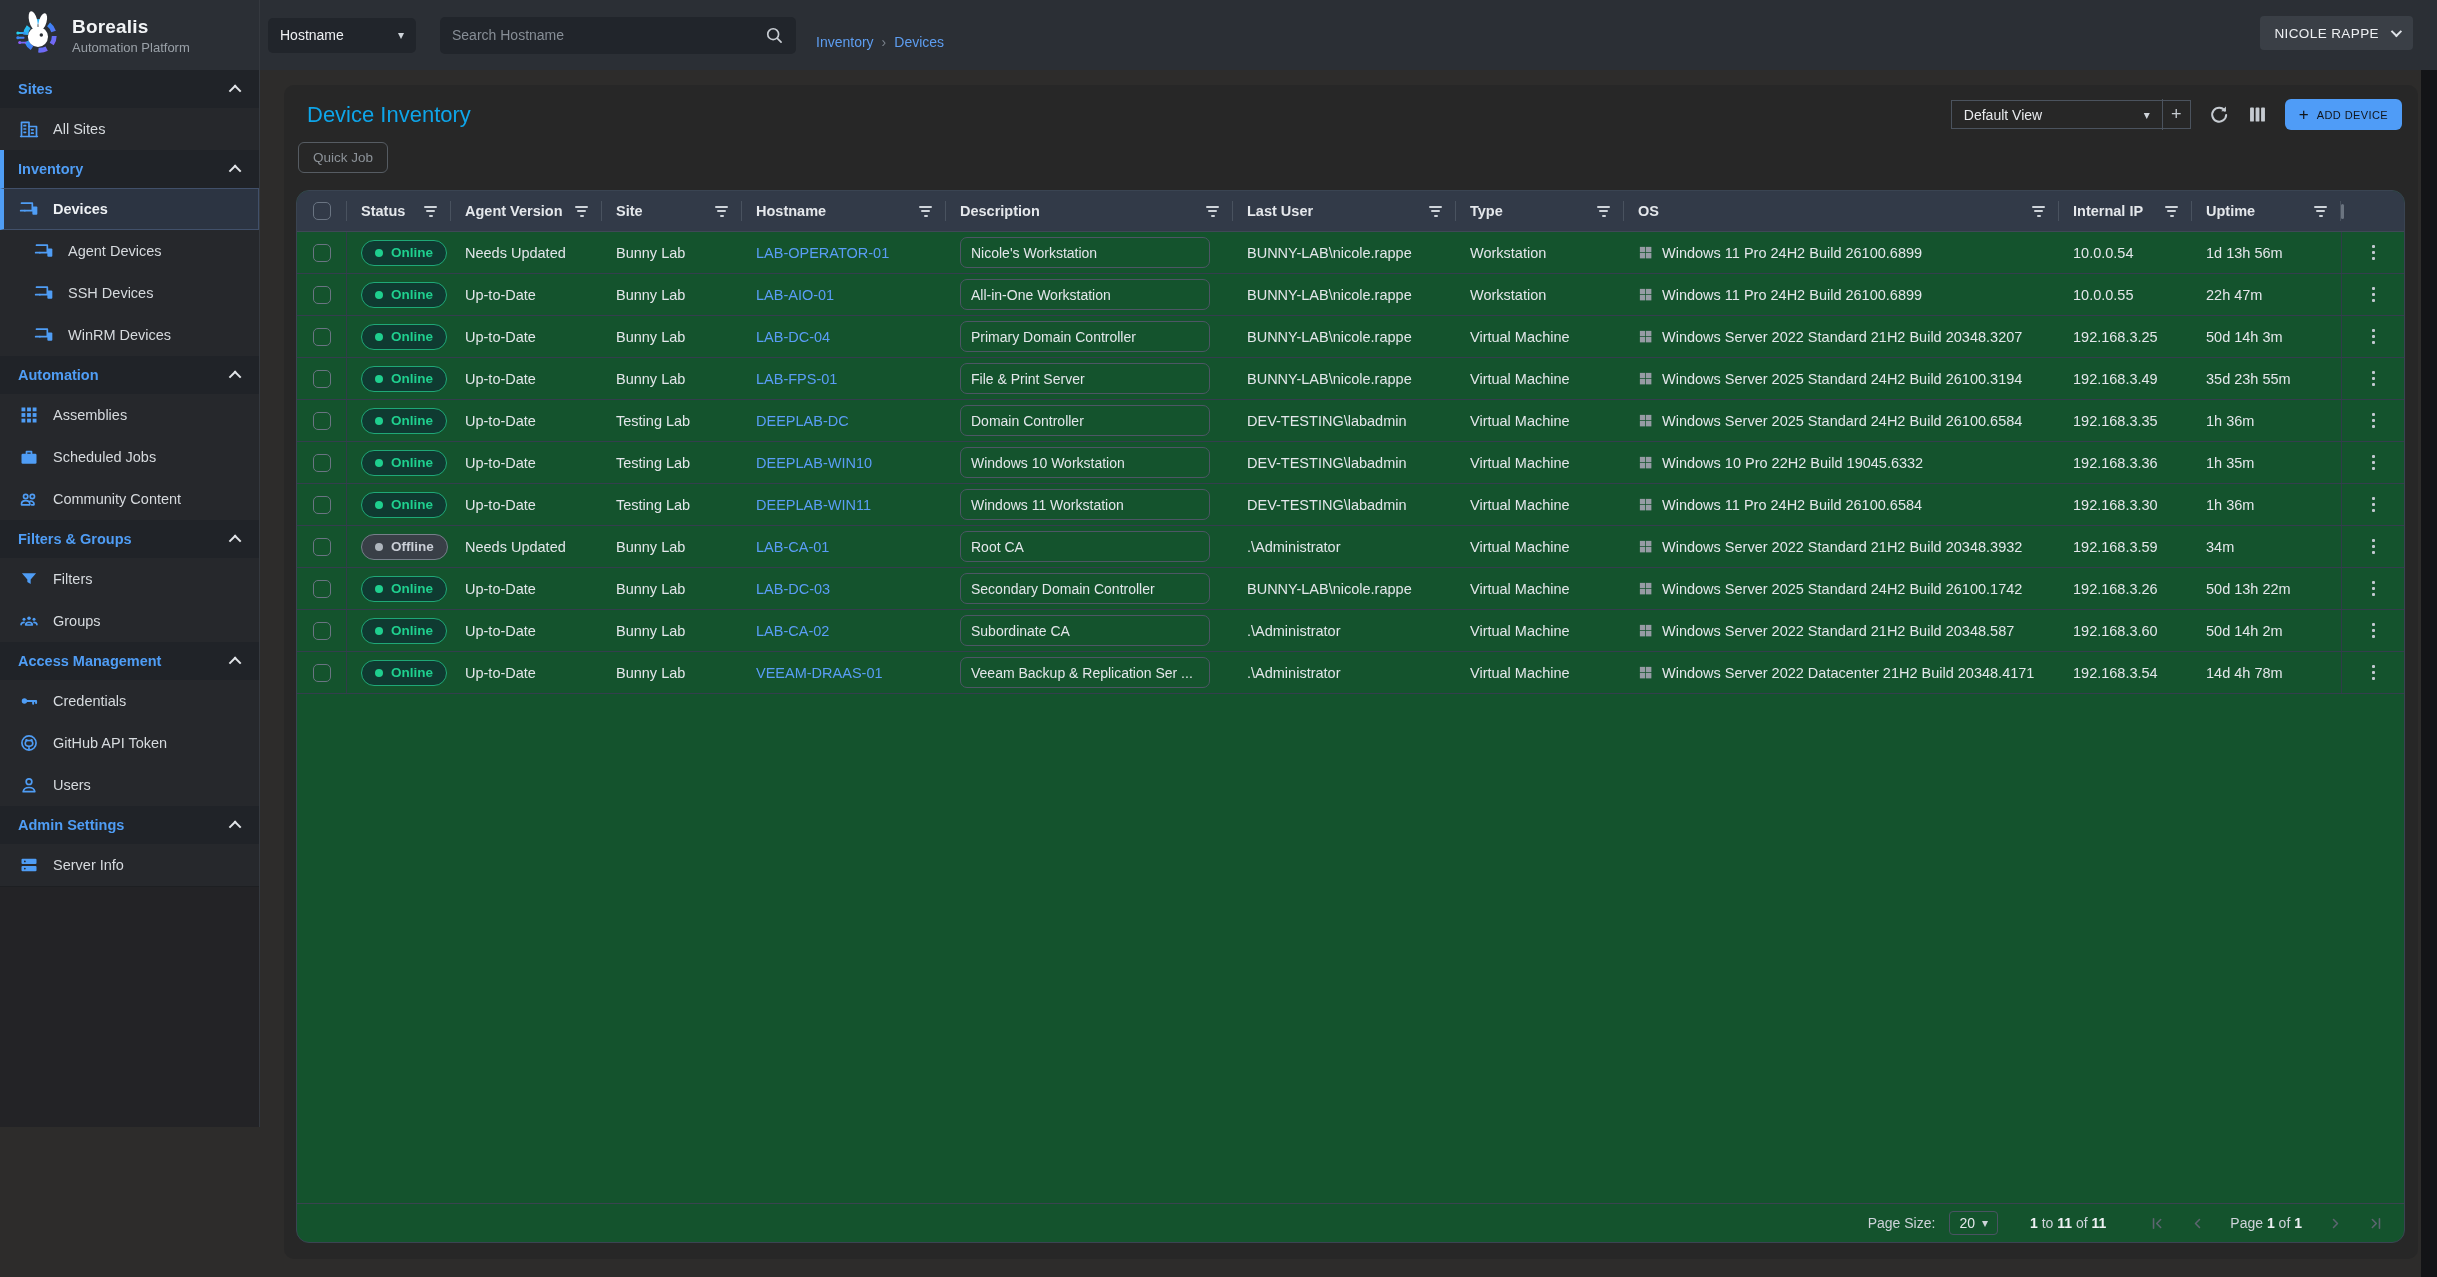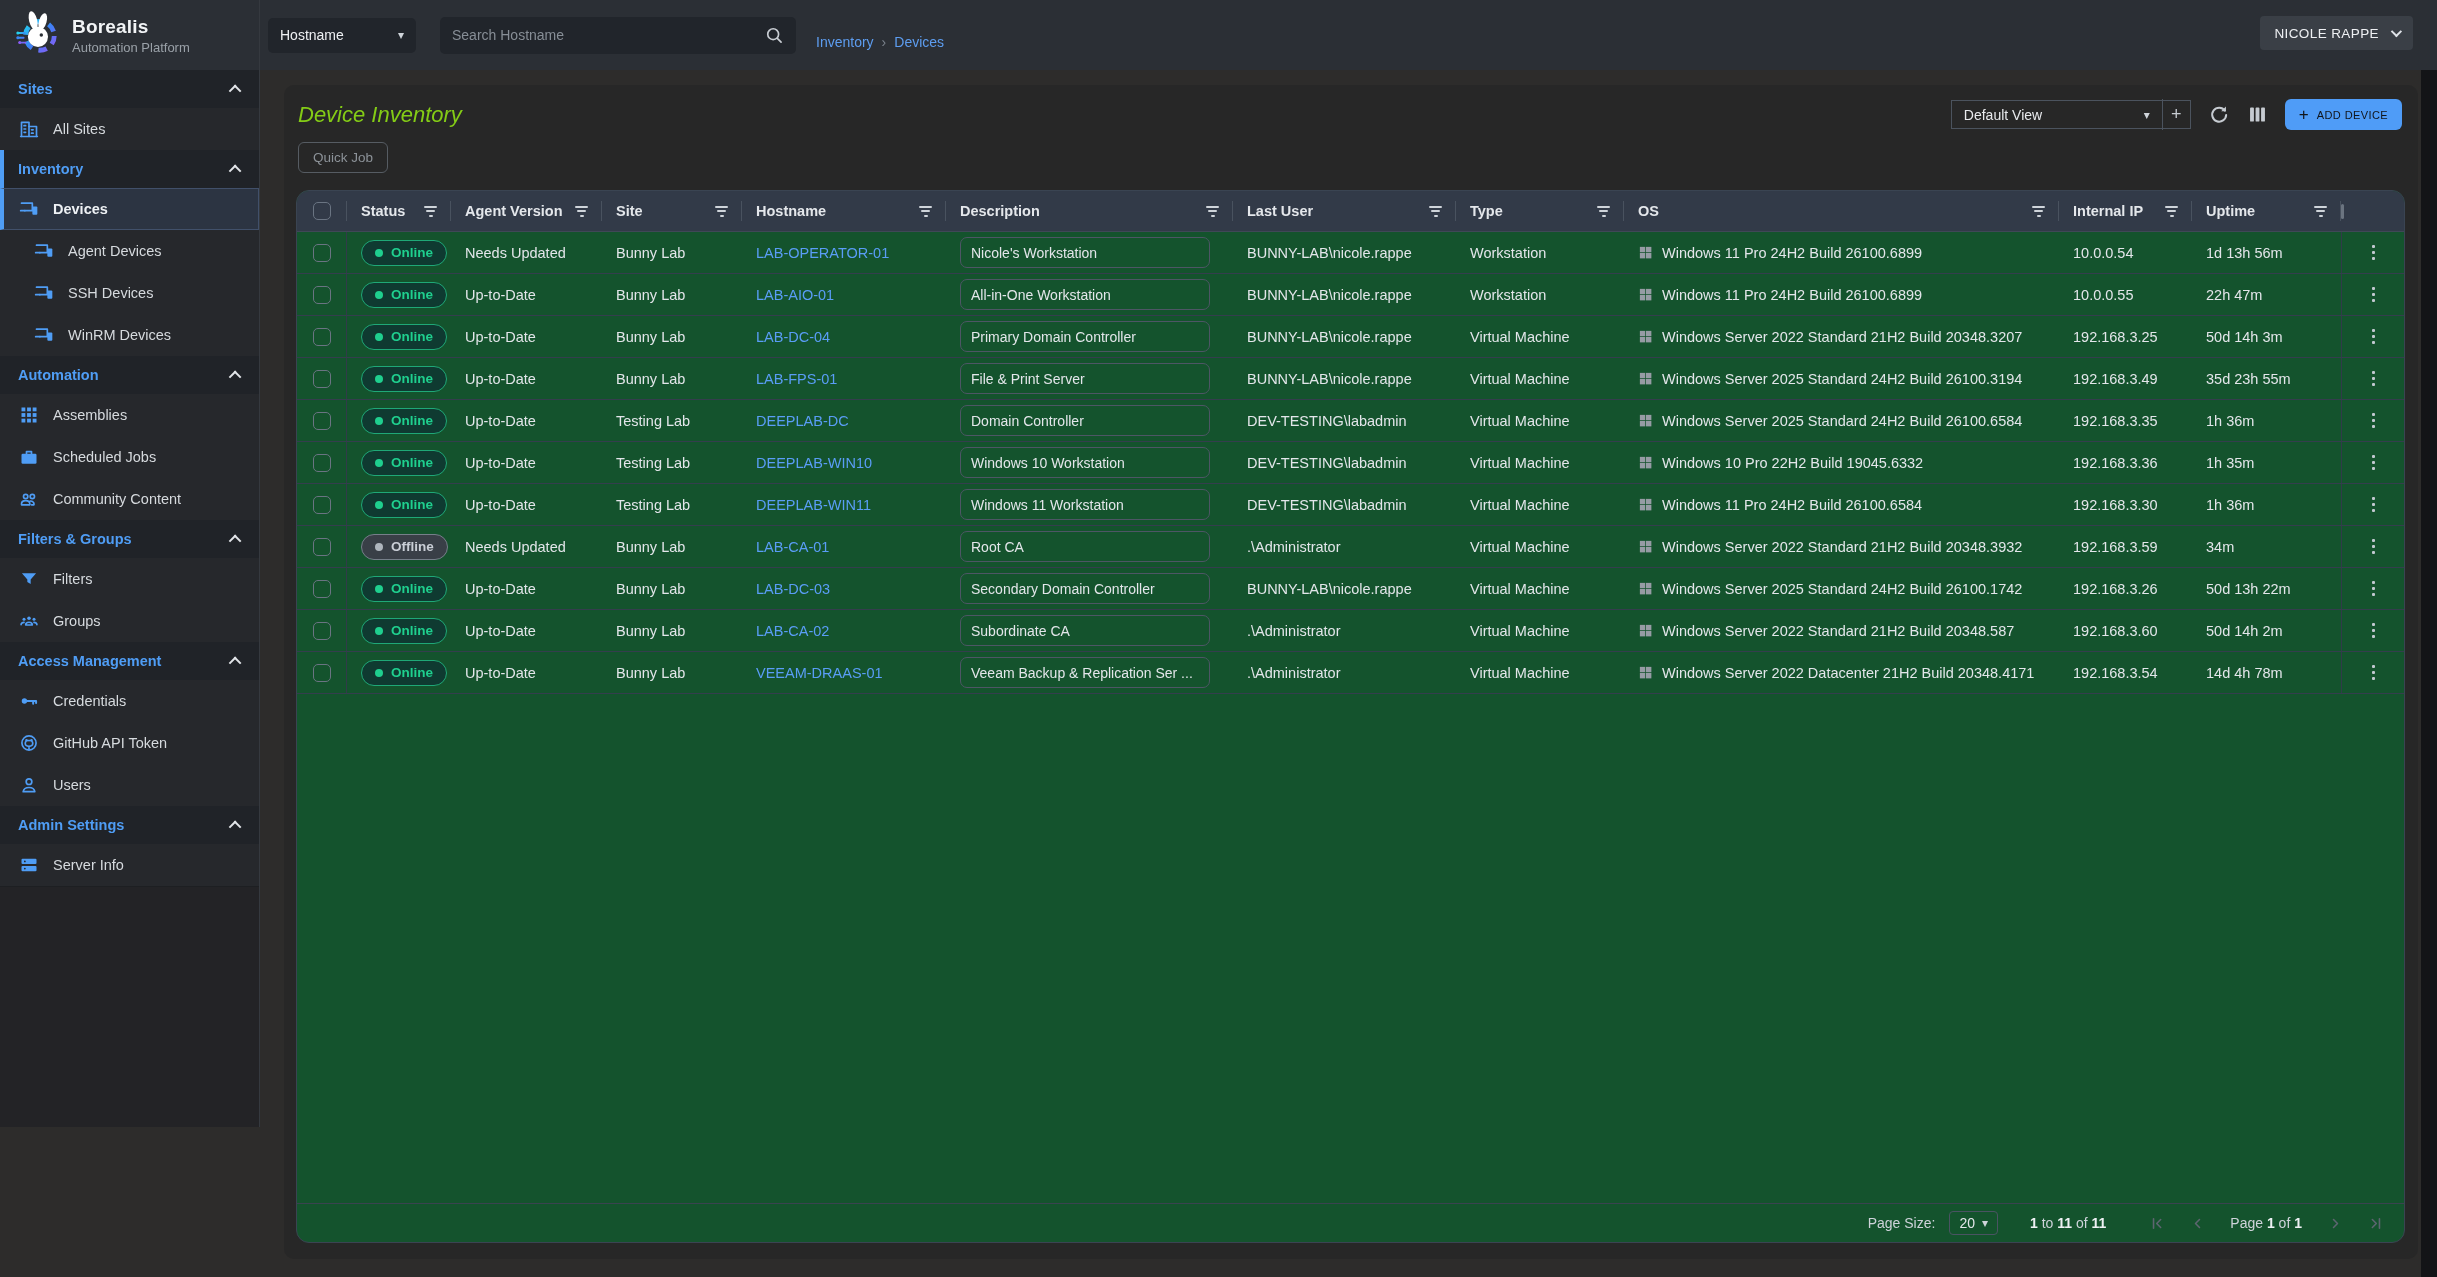--- a/index.html
+++ b/index.html
@@ -49,21 +49,21 @@
   .user-btn { position:absolute; right:24px; top:16px; height:34px; background:#3a3f46; border-radius:4px;
     display:flex; align-items:center; gap:12px; padding:16px 14px; cursor:pointer; }
   .user-btn .user-name { color:#eef0f3; font-size:13.5px; letter-spacing:.4px; }
   .chev-down { width:8px; height:8px; border-right:2px solid #dfe3e8; border-bottom:2px solid #dfe3e8;
     transform:rotate(45deg) translateY(-2px); }
 
   
   .panel { position:absolute; left:284px; top:85px; width:2134px; height:1174px; background:#272727;
     border-radius:10px; padding:14px 16px 16px 12px; }
   .panel-head { display:flex; justify-content:space-between; align-items:center; }
-  .page-title { color:#84cc16; font-size:22px; font-weight:500; margin-left:2px;font-style:italic; }
+  .page-title { color:#0ea5e9; font-size:22px; font-weight:500; margin-left:11px; }
   .head-controls { display:flex; align-items:center; gap:17px; }
   .view-group { display:flex; align-items:center; height:29px; border:1px solid #4b535e; border-radius:0; }
   .view-select { display:flex; align-items:center; justify-content:space-between; width:210px;
     padding:0 12px; cursor:pointer; }
   .view-select .sel-text { color:#e8eaed; font-size:14px; }
   .view-divider { width:1px; height:31px; background:#4b535e; }
   .icon-btn { color:#c6cbd1; cursor:pointer; display:flex; align-items:center; justify-content:center; }
   .plus-btn { width:27px; text-align:center; color:#c6cbd1; font-size:18px; cursor:pointer; }
   .add-device-btn { height:31px; background:#4f9cf7; border-radius:6px; border:none; cursor:pointer;
     display:flex; align-items:center; gap:8px; padding:0 14px; }

